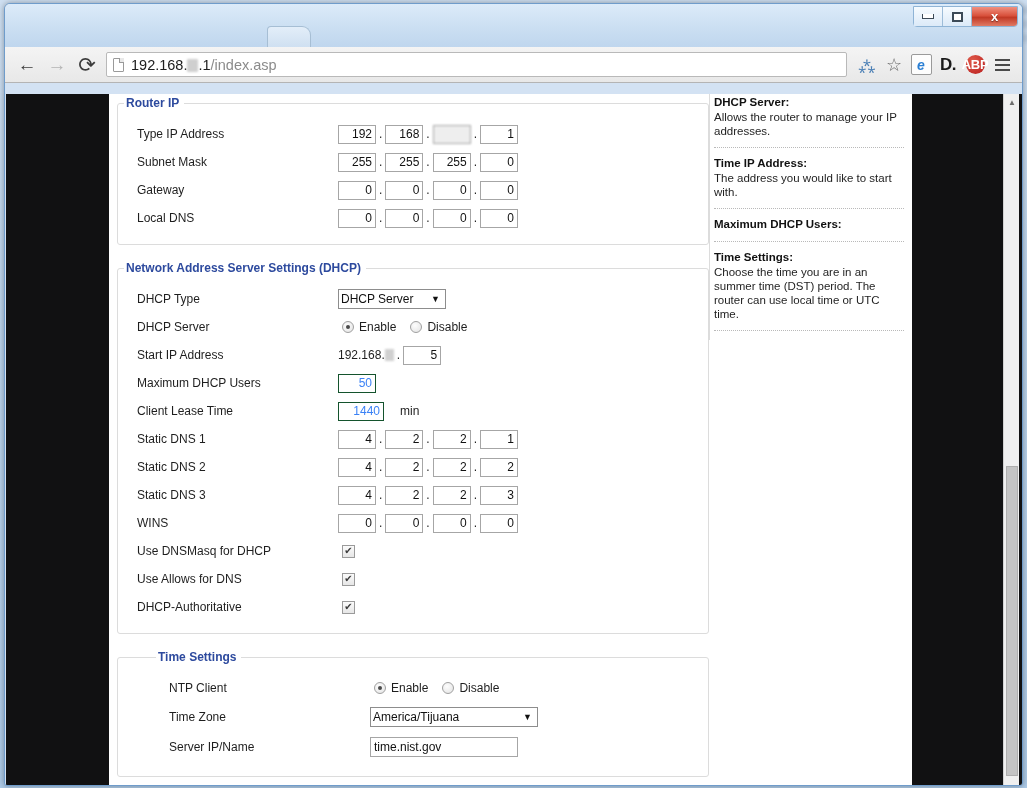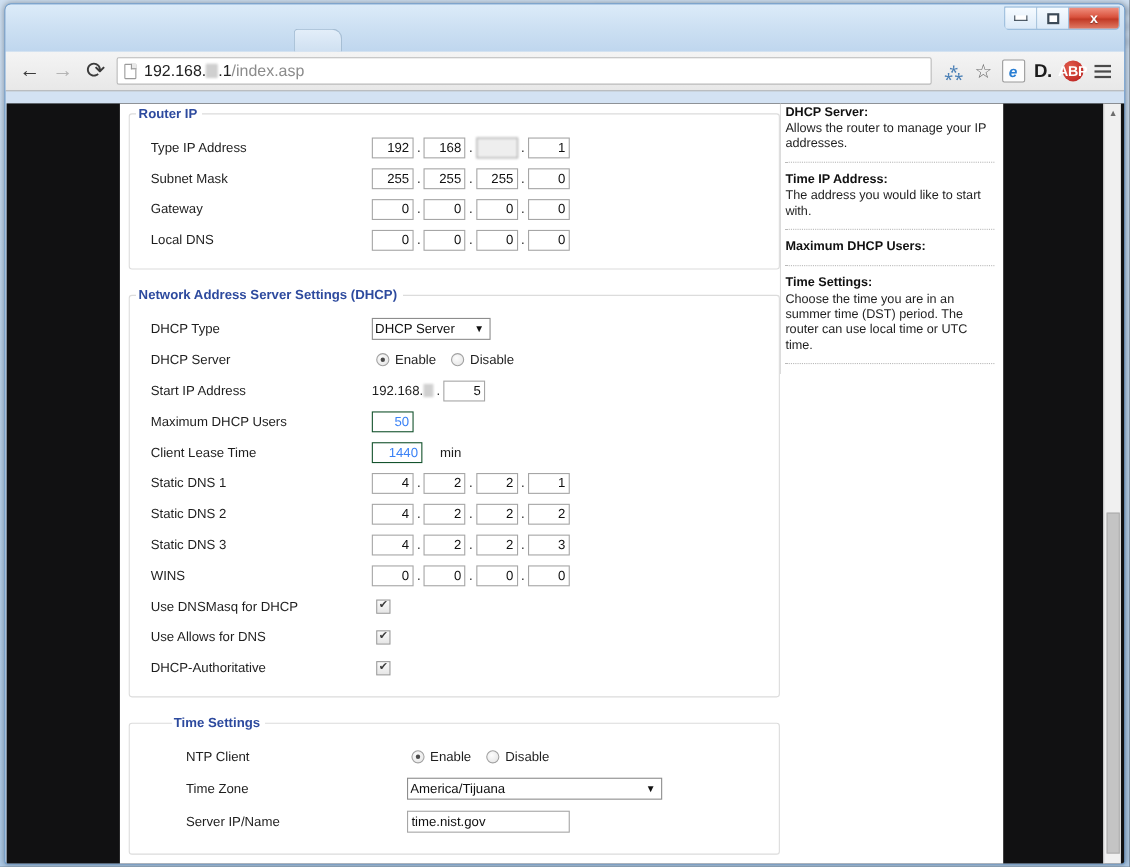--- a/index.html
+++ b/index.html
@@ -475,21 +475,21 @@
                 <span class="rb"></span>
                 <span>Disable</span>
               </span>
             </div>
           </div>
 
           <div class="row" style="height:30px;">
             <div class="lbl">Time Zone</div>
             <div class="ctl">
               <span class="selwrap">
-                <select class="sel" style="width:232px;">
+                <select class="sel" style="width:168px;">
                   <option>America/Tijuana</option>
                 </select>
                 <span class="caret">▼</span>
               </span>
             </div>
           </div>
 
           <div class="row" style="height:30px;">
             <div class="lbl">Server IP/Name</div>
             <div class="ctl">

